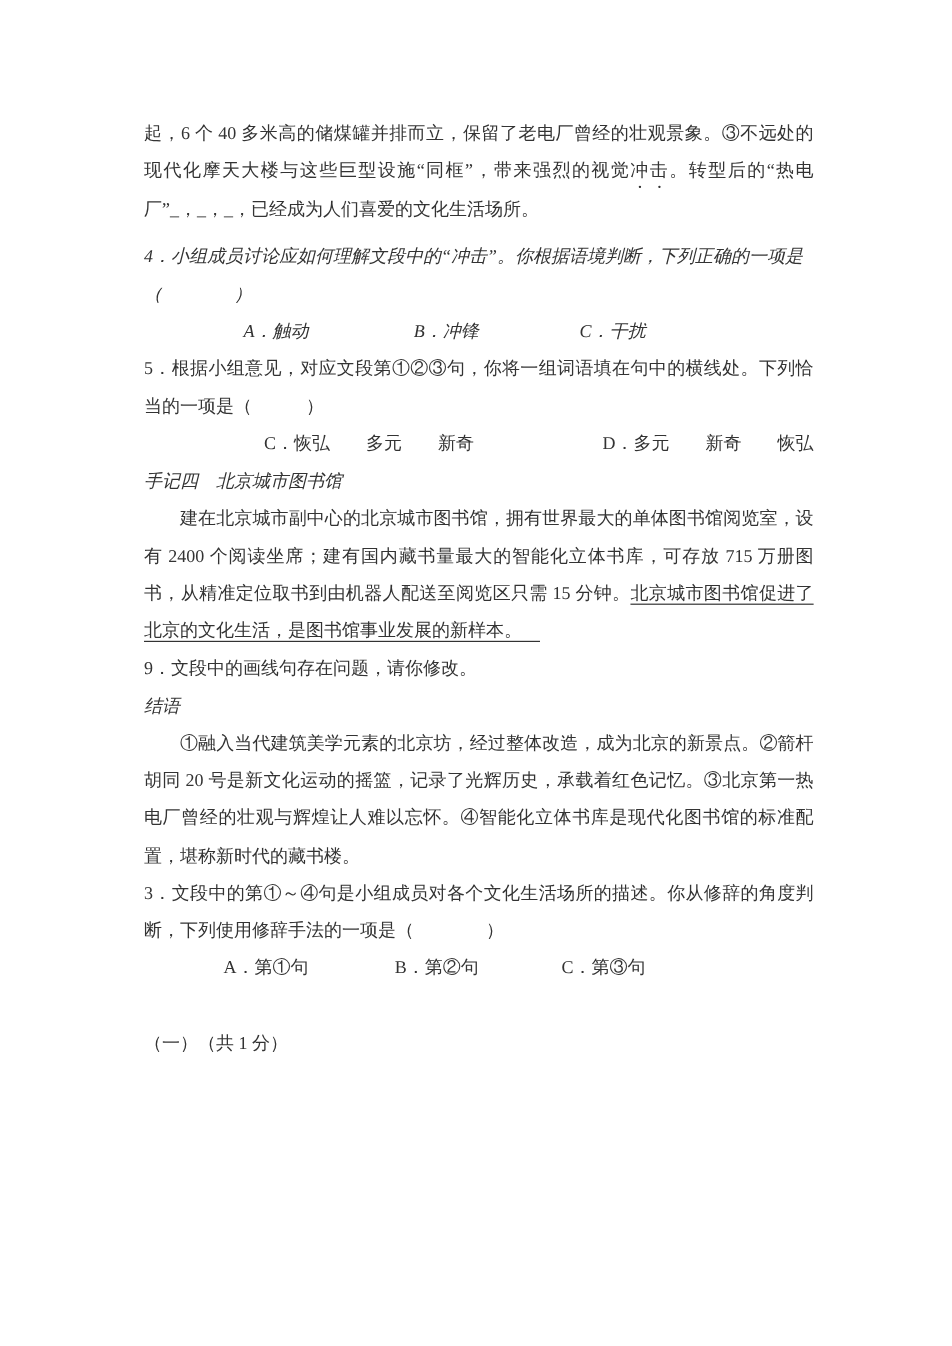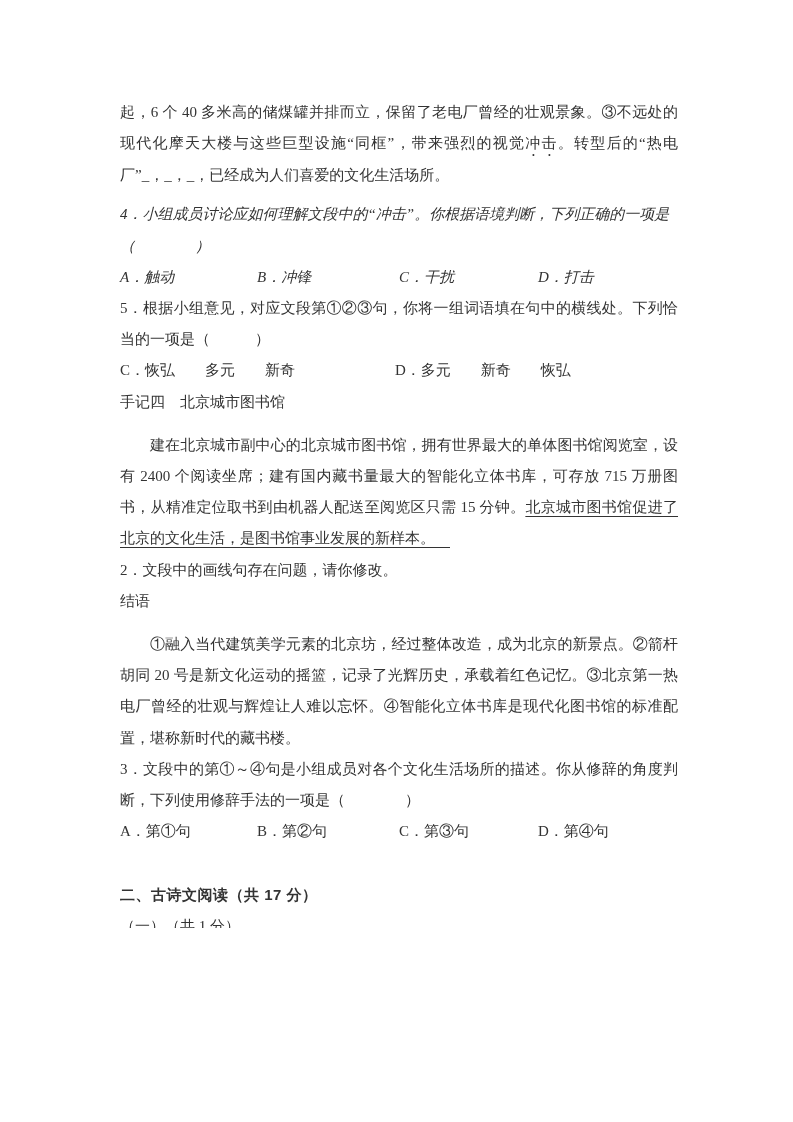--- a/index.html
+++ b/index.html
@@ -21,31 +21,31 @@
     left: 120px;
     top: 97px;
     width: 558px;
     font-size: 15px;
     line-height: 31.2px;
   }
   .doc p {
     margin: 0;
     text-align: justify;
   }
-  .para.indent { text-indent: 2em; margin-top: 12px; }
-  .center { text-align: right; }
+  .para.indent { text-indent: 2em; }
+  .center { text-align: right; font-style: italic; }
   .qblock-q4 { margin-top: 8px; font-style: italic; }
   .u { text-decoration: underline; text-underline-offset: 4px; }
   .em-dots {
     -webkit-text-emphasis: filled dot;
     -webkit-text-emphasis-position: under right;
     text-emphasis: filled dot;
     text-emphasis-position: under right;
   }
-  .opt-row { display: grid; }
+  .opt-row { display: grid; text-align: right; }
   .opt-row.four { grid-template-columns: 137px 142px 139px 1fr; }
   .opt-row.two  { grid-template-columns: 275px 1fr; }
   .opt-row span { white-space: pre; }
   .spacer-line { height: 32px; }
   .section-title {
     font-weight: 700;
     font-family: "Liberation Sans", "DejaVu Sans", sans-serif;
     letter-spacing: 0.5px;
   }
   .footer {
@@ -68,55 +68,52 @@
 
     <p class="para"><span>起，6 个 40 多米高的储煤罐并排而立，保留了老电厂曾经的壮观景象。③不远处的现代化摩天大楼与这些巨型设施“同框”，带来强烈的视觉</span><span class="em-dots">冲击</span><span>。转型后的“热电厂”</span><span>_，_，_，</span><span>已经成为人们喜爱的文化生活场所。</span></p>
 
     <div class="qblock-q4">
       <p>4．小组成员讨论应如何理解文段中的“冲击”。你根据语境判断，下列正确的一项是</p>
       <p>（　　　　）</p>
       <div class="opt-row four">
         <span>A．触动</span>
         <span>B．冲锋</span>
         <span>C．干扰</span>
-        <span>D．打击</span>
       </div>
     </div>
 
     <div>
       <p>5．根据小组意见，对应文段第①②③句，你将一组词语填在句中的横线处。下列恰当的一项是（　　　）</p>
       <div class="opt-row two">
         <span>C．恢弘　　多元　　新奇</span>
         <span>D．多元　　新奇　　恢弘</span>
       </div>
     </div>
 
     <p class="center">手记四　北京城市图书馆</p>
 
     <p class="para indent"><span>建在北京城市副中心的北京城市图书馆，拥有世界最大的单体图书馆阅览室，设有 2400 个阅读坐席；建有国内藏书量最大的智能化立体书库，可存放 715 万册图书，从精准定位取书到由机器人配送至阅览区只需 15 分钟。</span><span class="u">北京城市图书馆促进了北京的文化生活，是图书馆事业发展的新样本。　</span></p>
 
-    <p>2．文段中的画线句存在问题，请你修改。</p>
+    <p>9．文段中的画线句存在问题，请你修改。</p>
 
     <p class="center">结语</p>
 
     <p class="para indent">①融入当代建筑美学元素的北京坊，经过整体改造，成为北京的新景点。②箭杆胡同 20 号是新文化运动的摇篮，记录了光辉历史，承载着红色记忆。③北京第一热电厂曾经的壮观与辉煌让人难以忘怀。④智能化立体书库是现代化图书馆的标准配置，堪称新时代的藏书楼。</p>
 
 
     <div>
       <p>3．文段中的第①～④句是小组成员对各个文化生活场所的描述。你从修辞的角度判断，下列使用修辞手法的一项是（　　　　）</p>
       <div class="opt-row four">
         <span>A．第①句</span>
         <span>B．第②句</span>
         <span>C．第③句</span>
-        <span>D．第④句</span>
       </div>
     </div>
 
     <div class="spacer-line"></div>
 
-    <p class="section-title">二、古诗文阅读（共 17 分）</p>
 
     <p>（一）（共 1 分）</p>
 
   </div>
 
   <div class="footer">墨痕题库 https://xk.mohen999.com/</div>
 </div>
 
 </body></html>

